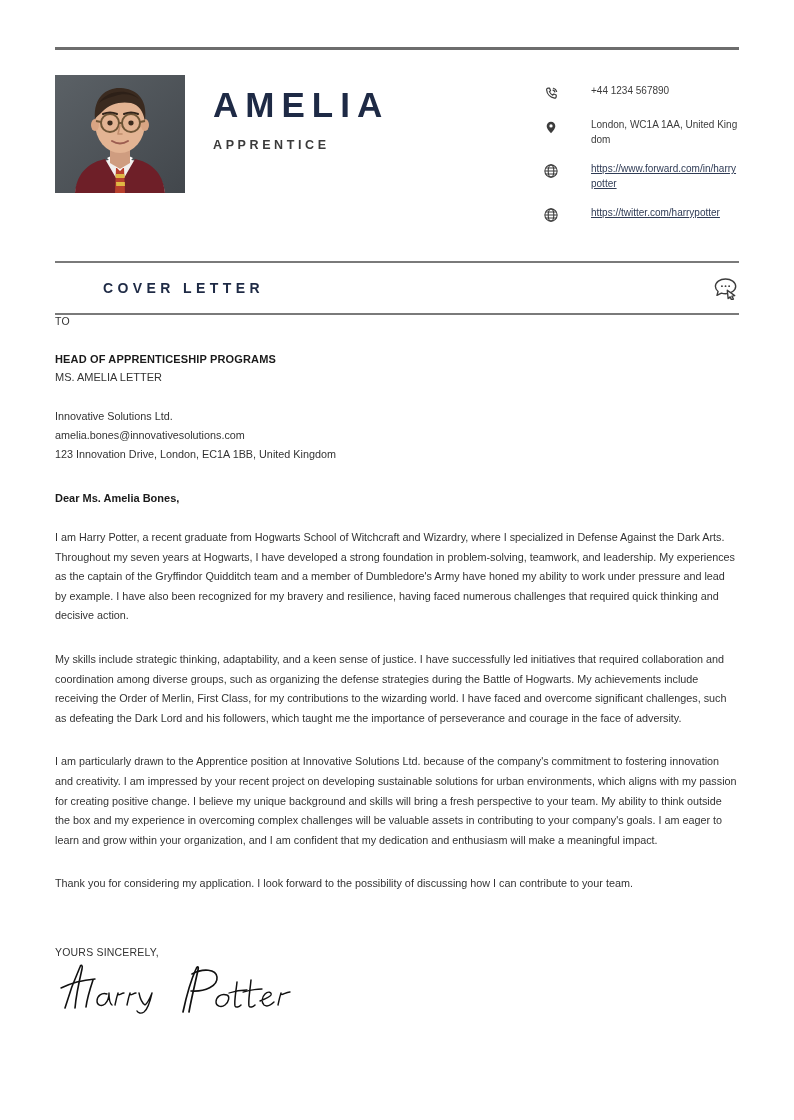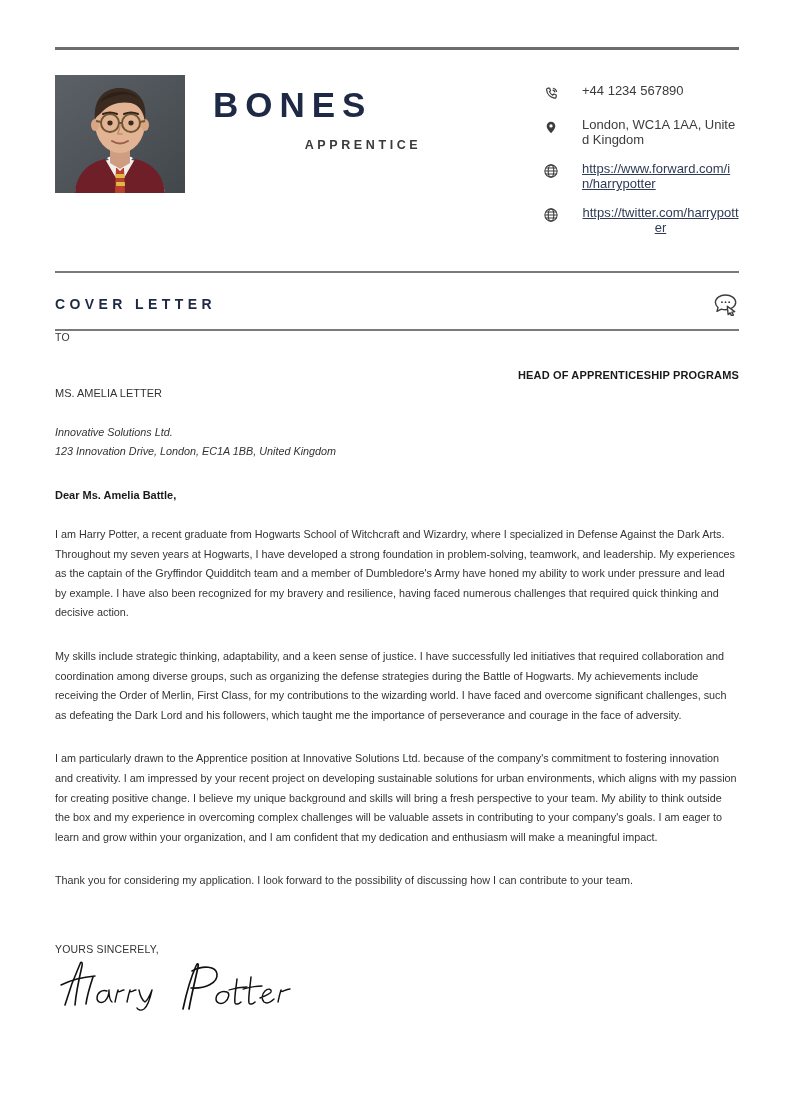--- a/index.html
+++ b/index.html
@@ -59,21 +59,20 @@
     color: #1e2a45;
     line-height: 1.28;
     white-space: nowrap;
   }
   .job-title {
     margin-top: 10px;
     font-size: 12.5px;
     font-weight: 700;
     letter-spacing: 3.6px;
     color: #3a3a3a;
-    text-align: center;
   }
 
   
   .contacts {
     margin-left: auto;
     width: 200px;
     padding-top: 8px;
   }
   .contact-row {
     display: flex;
@@ -85,40 +84,41 @@
     flex: 0 0 24px;
     width: 24px;
     height: 20px;
     display: flex;
     align-items: center;
     justify-content: center;
     color: #3c3c3c;
   }
   .c-icon svg { display: block; }
   .c-text {
-    margin-left: 19px;
-    font-size: 13px;
+    margin-left: 28px;
+    font-size: 10px;
     line-height: 15px;
     color: #3c3c3c;
     word-break: break-all;
   }
   .c-text.link {
     color: #2f3b55;
     text-decoration: underline;
   }
 
   
   .section-wrap { margin-top: 36px; }
   .sec-rule-top { height: 2px; background: #7a7a7a; }
   .sec-rule-bottom { height: 2px; background: #7a7a7a; }
   .sec-bar {
     display: flex;
     align-items: center;
     justify-content: space-between;
-    padding: 19px 0 13px 0;
+    padding: 13px 0 13px 0;
+    margin-left: 48px;
   }
   .sec-title {
     font-size: 14px;
     font-weight: 700;
     letter-spacing: 4.4px;
     color: #1e2a45;
   }
   .sec-icon { color: #3c3c3c; display: flex; }
 
   
@@ -127,33 +127,31 @@
     font-size: 10.5px;
     color: #333333;
     letter-spacing: .2px;
   }
   .recipient-title {
     margin-top: 26px;
     font-size: 11px;
     font-weight: 700;
     color: #1a1a1a;
     letter-spacing: .15px;
-    text-align: right;
   }
   .recipient-name {
     margin-top: 6px;
     font-size: 11px;
     color: #333333;
   }
   .recipient-lines { margin-top: 24px; }
   .recipient-lines div {
     font-size: 10.8px;
     color: #333333;
     line-height: 19px;
-    font-style: italic;
   }
   .salutation {
     margin-top: 28px;
     font-size: 11px;
     font-weight: 700;
     color: #1a1a1a;
   }
   .para {
     margin-top: 24px;
     font-size: 10.8px;
@@ -237,21 +235,21 @@
           <path d="M69 39 Q76 36 83 39" stroke="#32241a" stroke-width="2" fill="none" stroke-linecap="round"></path>
 
           <path d="M65 50 L63 59 L67 59" stroke="#c08d6d" stroke-width="1.6" fill="none" stroke-linecap="round" stroke-linejoin="round"></path>
 
           <path d="M57 66 Q65 71 73 66" stroke="#9c5e50" stroke-width="2" fill="none" stroke-linecap="round"></path>
         </g>
       </svg>
     </div>
 
     <div class="name-block">
-      <div class="name-line">BONES</div>
+      <div class="name-line">AMELIA</div>
       <div class="job-title">APPRENTICE</div>
     </div>
 
     <div class="contacts">
 
       <div class="contact-row">
         <span class="c-icon">
           <svg width="15" height="15" viewBox="0 0 24 24" fill="none" stroke="currentColor" stroke-width="1.9" stroke-linecap="round" stroke-linejoin="round">
             <path d="M6.5 3.5 L9 3.5 L10.5 7.5 L8.6 9 C9.6 11.2 11.6 13.4 14 14.6 L15.6 12.8 L19.5 14.4 L19.5 17 C19.5 18.4 18.4 19.5 17 19.3 C10 18.4 4.8 13.2 4.2 6.2 C4.1 4.7 5.1 3.5 6.5 3.5 Z"></path>
             <path d="M15 3.6 C17.6 4.3 19.5 6.2 20.2 8.8"></path>
@@ -316,24 +314,25 @@
 
   <div class="body-wrap">
 
     <div class="to-label">TO</div>
 
     <div class="recipient-title">HEAD OF APPRENTICESHIP PROGRAMS</div>
     <div class="recipient-name">MS. AMELIA LETTER</div>
 
     <div class="recipient-lines">
       <div>Innovative Solutions Ltd.</div>
+      <div>amelia.bones@innovativesolutions.com</div>
       <div>123 Innovation Drive, London, EC1A 1BB, United Kingdom</div>
     </div>
 
-    <div class="salutation">Dear Ms. Amelia Battle,</div>
+    <div class="salutation">Dear Ms. Amelia Bones,</div>
 
     <p class="para">I am Harry Potter, a recent graduate from Hogwarts School of Witchcraft and Wizardry, where I specialized in Defense Against the Dark Arts. Throughout my seven years at Hogwarts, I have developed a strong foundation in problem-solving, teamwork, and leadership. My experiences as the captain of the Gryffindor Quidditch team and a member of Dumbledore's Army have honed my ability to work under pressure and lead by example. I have also been recognized for my bravery and resilience, having faced numerous challenges that required quick thinking and decisive action.</p>
     <p class="para">My skills include strategic thinking, adaptability, and a keen sense of justice. I have successfully led initiatives that required collaboration and coordination among diverse groups, such as organizing the defense strategies during the Battle of Hogwarts. My achievements include receiving the Order of Merlin, First Class, for my contributions to the wizarding world. I have faced and overcome significant challenges, such as defeating the Dark Lord and his followers, which taught me the importance of perseverance and courage in the face of adversity.</p>
     <p class="para">I am particularly drawn to the Apprentice position at Innovative Solutions Ltd. because of the company's commitment to fostering innovation and creativity. I am impressed by your recent project on developing sustainable solutions for urban environments, which aligns with my passion for creating positive change. I believe my unique background and skills will bring a fresh perspective to your team. My ability to think outside the box and my experience in overcoming complex challenges will be valuable assets in contributing to your company's goals. I am eager to learn and grow within your organization, and I am confident that my dedication and enthusiasm will make a meaningful impact.</p>
     <p class="para">Thank you for considering my application. I look forward to the possibility of discussing how I can contribute to your team.</p>
 
     <div class="signoff">YOURS SINCERELY,</div>
 
     <div class="signature">
       <svg viewBox="0 0 260 56" xmlns="http://www.w3.org/2000/svg" width="260" height="56">

